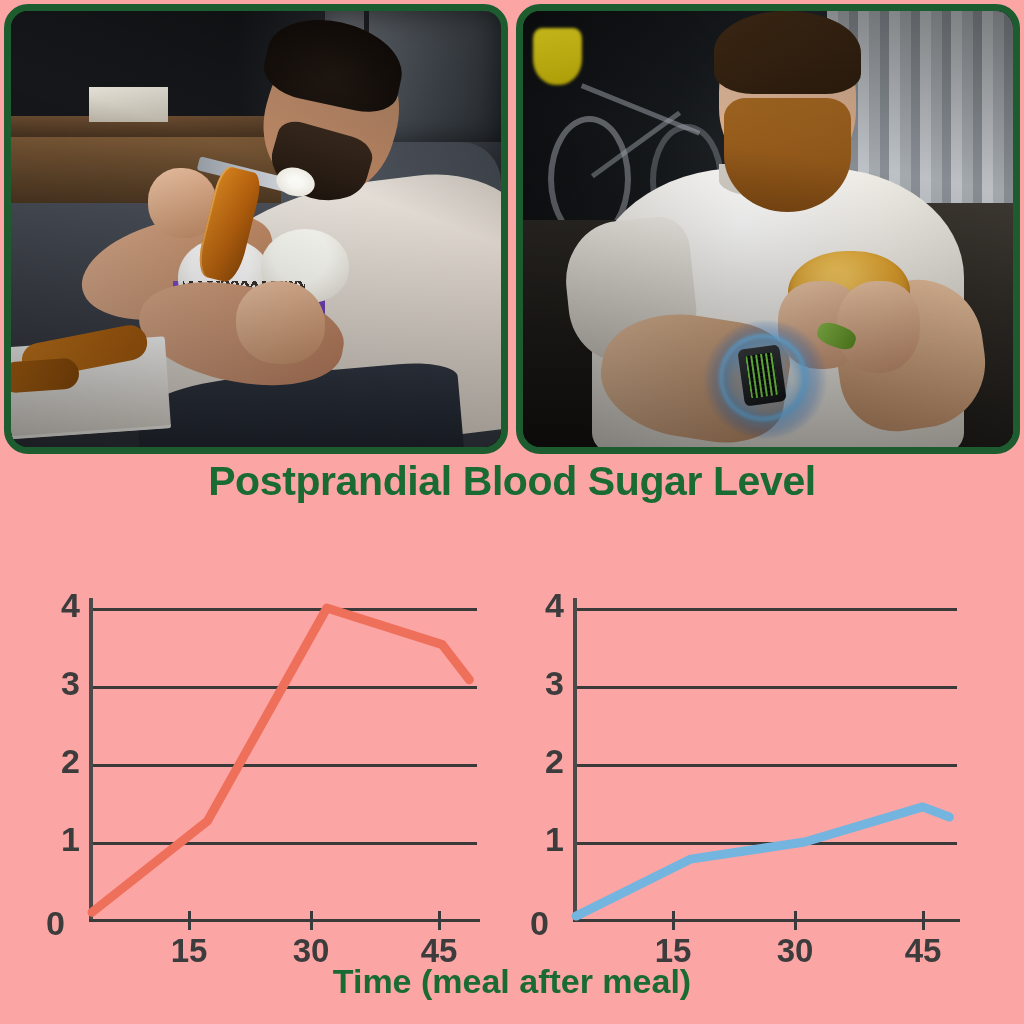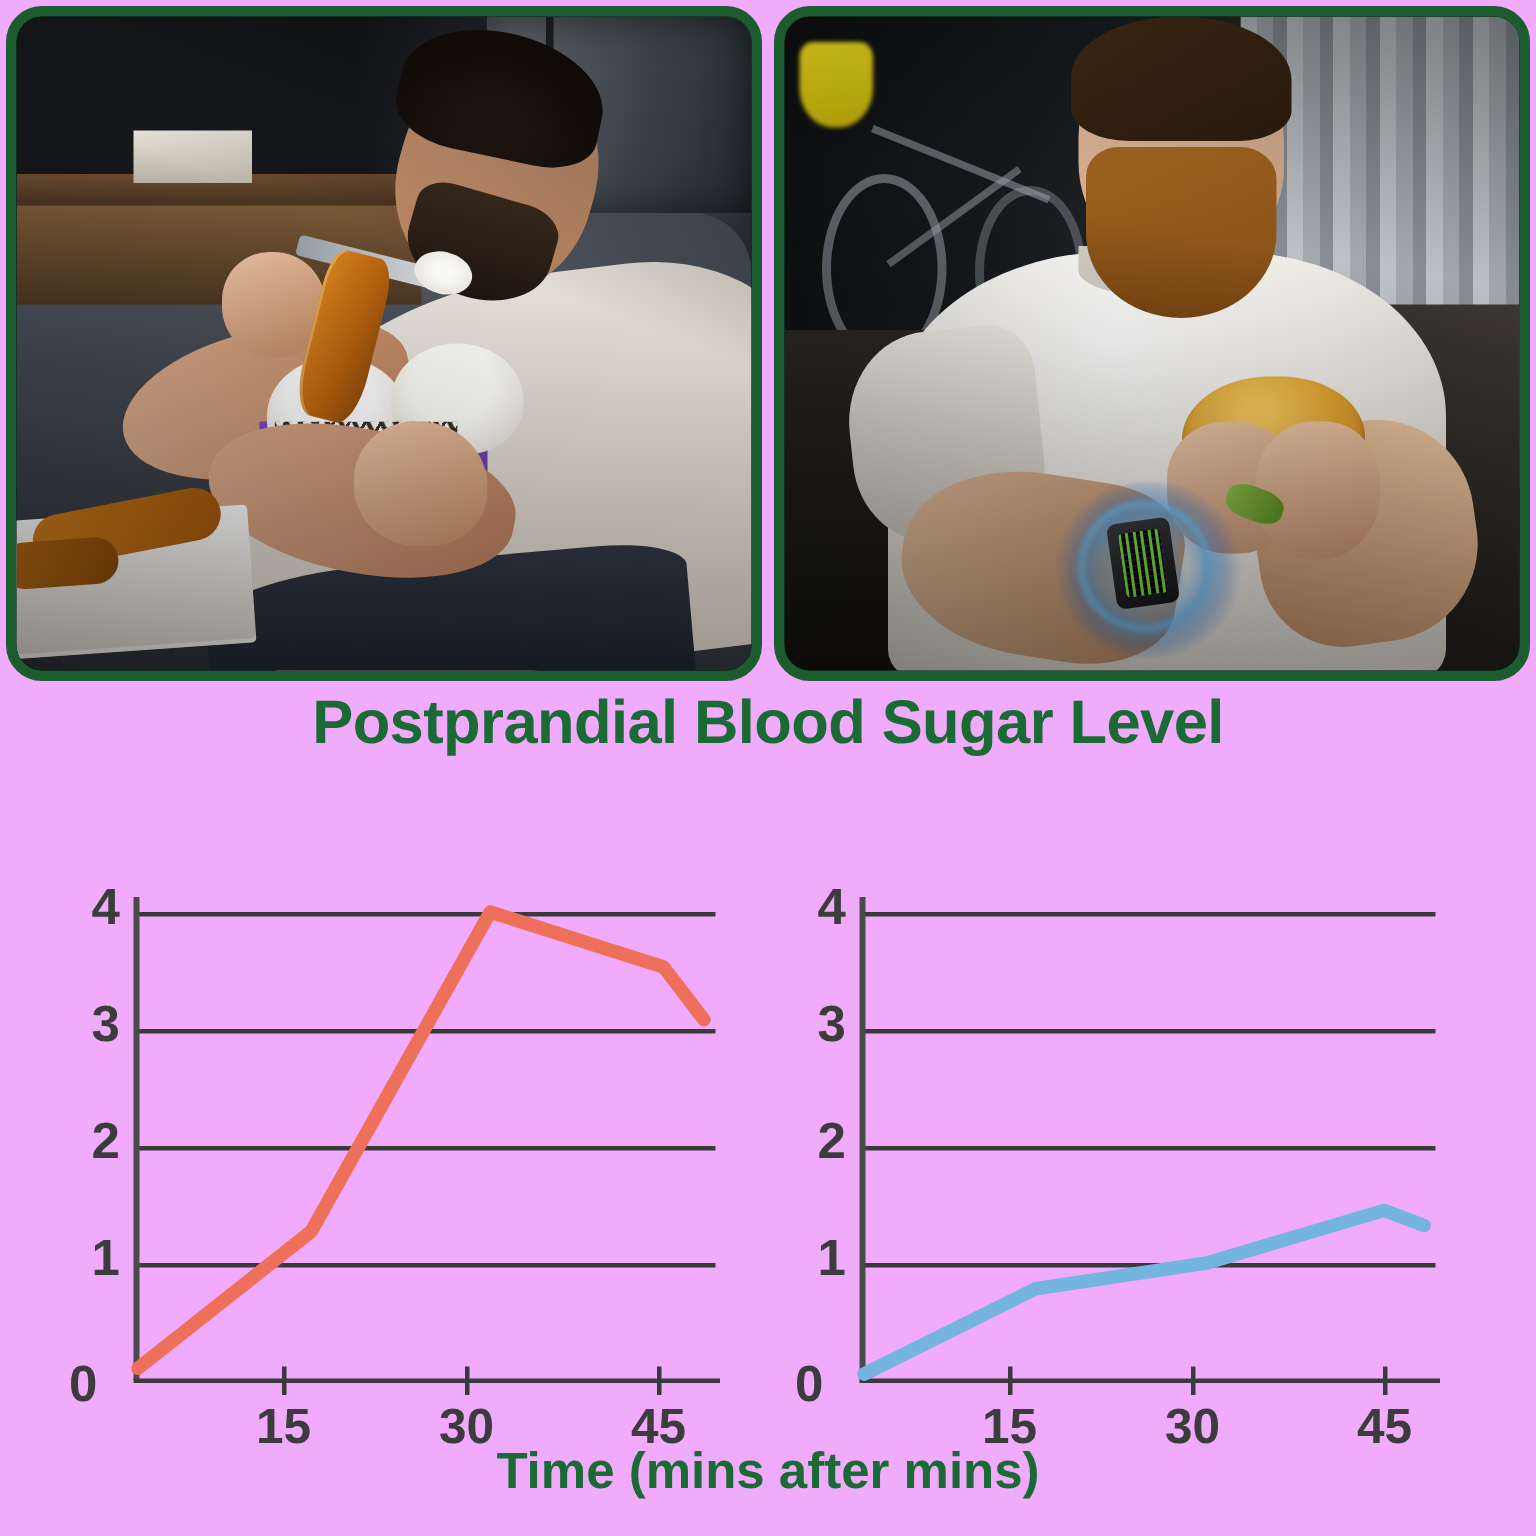--- a/index.html
+++ b/index.html
@@ -1,19 +1,19 @@
 <!DOCTYPE html>
 <html><head>
 <meta charset="utf-8">
 <style>
   * { margin:0; padding:0; box-sizing:border-box; }
   html,body { width:1024px; height:1024px; background:#ffffff;
               font-family:"Liberation Sans", sans-serif; overflow:hidden; }
 
-  .page { position:relative; width:1024px; height:1024px; background:#f0abfc; }
+  .page { position:relative; width:1024px; height:1024px; background:#fca5a5; }
 
   
   .photo-row { position:absolute; left:0; top:4px; width:1024px; height:450px; display:flex; gap:8px; padding:0 4px; }
   .photo { position:relative; flex:1 1 0; border:7px solid #1d5c2e; border-radius:24px;
            overflow:hidden; background:#0b0b0b; }
   .photo-inner { position:absolute; inset:0; overflow:hidden; border-radius:17px; }
 
   
   .lp-bg { position:absolute; inset:0;
       background:
@@ -305,15 +305,15 @@
       <div class="xtick-label" style="left:97px">15</div>
       <div class="xtick-label" style="left:219px">30</div>
       <div class="xtick-label" style="left:347px">45</div>
 
       <svg class="series-svg" viewBox="0 0 381 312" preserveAspectRatio="none">
         <polyline id="line-controlled" fill="none" stroke="#74b5e0" stroke-width="9" stroke-linejoin="round" stroke-linecap="round" points="0.00,308.10 114.30,251.16 228.60,234.00 346.71,198.90 373.38,209.04"></polyline>
       </svg>
     </div>
   </div>
 
-  <div class="xlabel">Time (mins after mins)</div>
+  <div class="xlabel">Time (meal after meal)</div>
 
 </div>
 
 </body></html>

